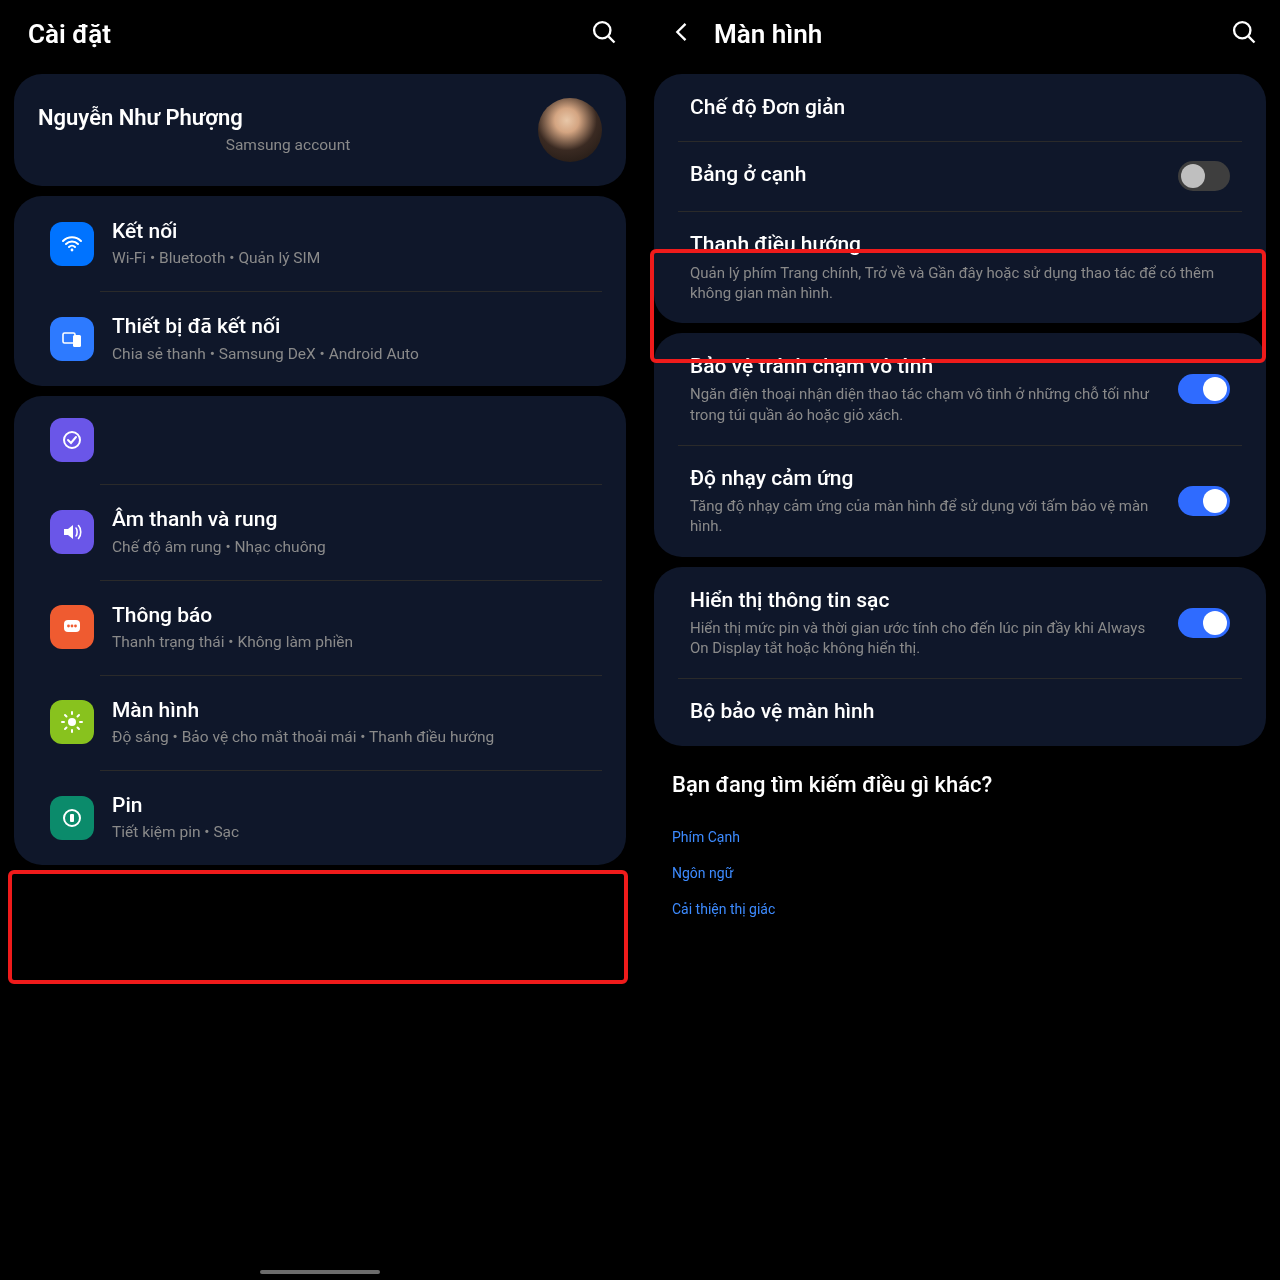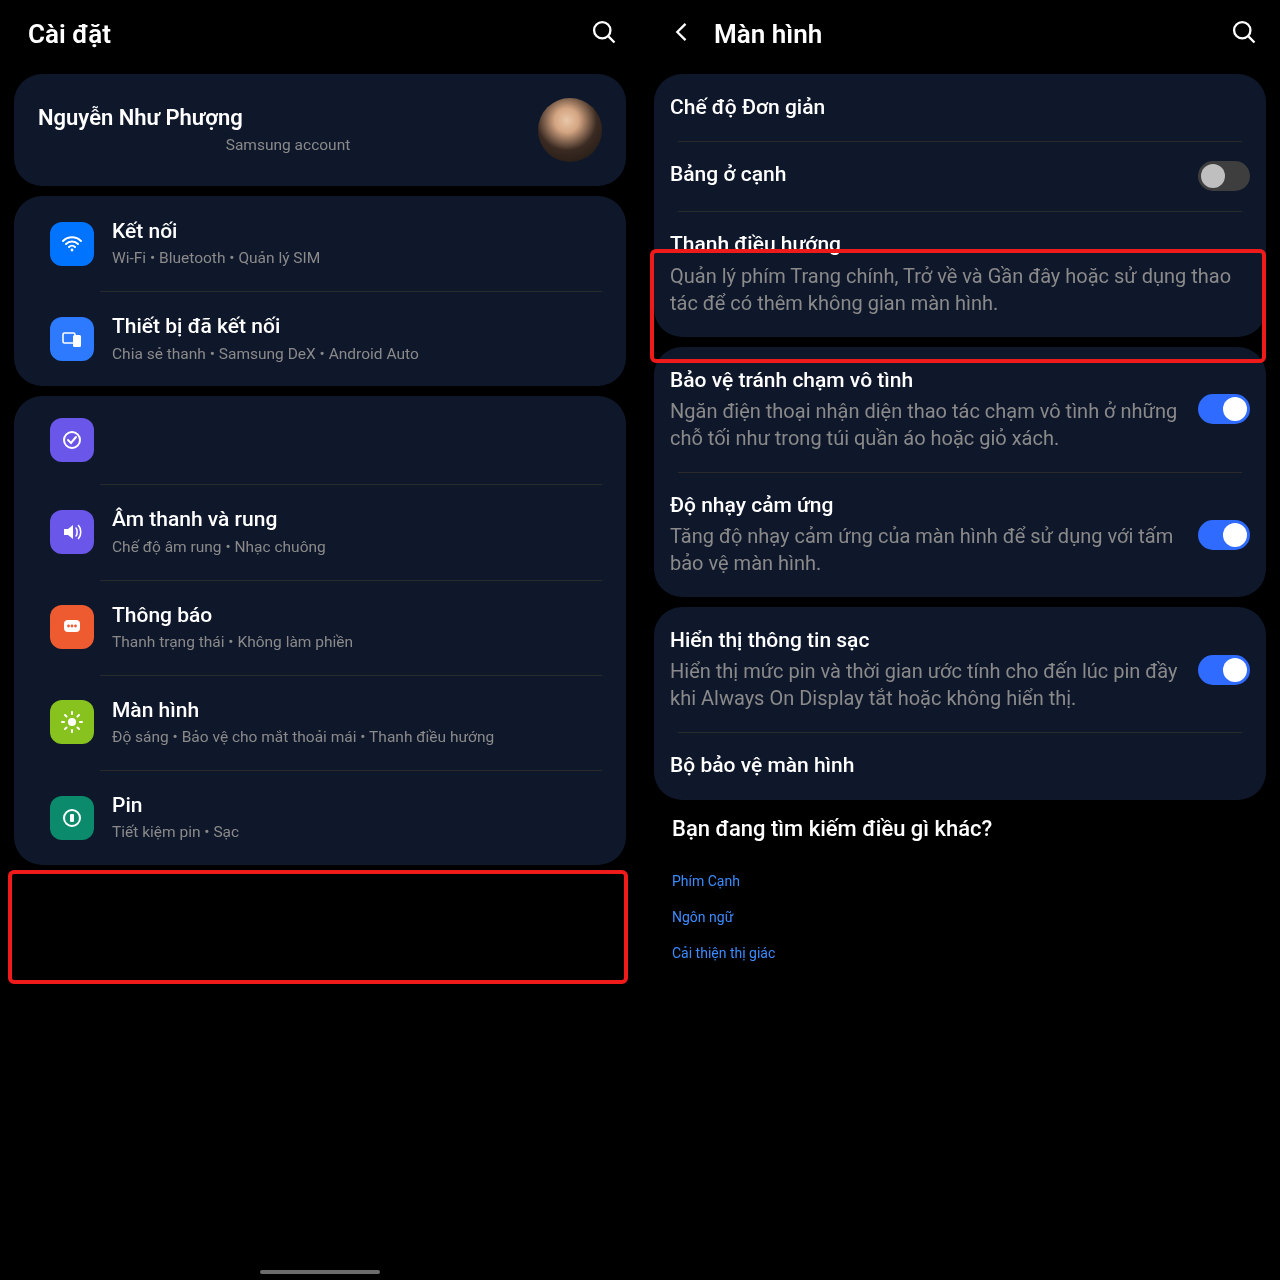--- a/index.html
+++ b/index.html
@@ -98,56 +98,56 @@
     position: absolute;
     pointer-events: none;
   }
   
   .hl-left { left: 8px; right: 12px; top: 870px; height: 114px; }
   
   .hl-right { left: 10px; right: 14px; top: 249px; height: 114px; }
 
   
   .r-row {
-    padding: 20px 16px;
+    padding: 20px 36px;
     display: flex;
     align-items: flex-start;
     position: relative;
   }
   .r-row + .r-row::before {
     content: "";
     position: absolute;
     top: 0; left: 24px; right: 24px;
     height: 1px;
     background: #2a2a2a;
   }
   .r-text { flex: 1; padding-right: 12px; }
   .r-title { font-size: 21px; font-weight: 500; line-height: 1.3; }
-  .r-sub { font-size: 20px; color: #8a8a8a; margin-top: 4px; line-height: 1.35; }
+  .r-sub { font-size: 15px; color: #8a8a8a; margin-top: 4px; line-height: 1.35; }
 
   .toggle {
     width: 52px; height: 30px;
     border-radius: 15px;
     background: #3e3e3e;
     position: relative;
     flex-shrink: 0;
     align-self: center;
   }
   .toggle::after {
     content: "";
     position: absolute;
     width: 24px; height: 24px;
     border-radius: 50%;
     background: #bfbfbf;
     top: 3px; left: 3px;
   }
   .toggle.on { background: #2f6bff; }
   .toggle.on::after { background: #fff; left: 25px; }
 
-  .section-more { margin-top: 16px; padding: 0 24px 40px; }
+  .section-more { margin-top: 26px; padding: 0 24px 40px; }
   .more-title { font-size: 22px; font-weight: 500; margin-bottom: 22px; }
   .more-link {
     color: #3d8bff;
     font-size: 14px;
     padding: 10px 0;
   }
 
   .home-indicator {
     position: absolute;
     bottom: 6px;

